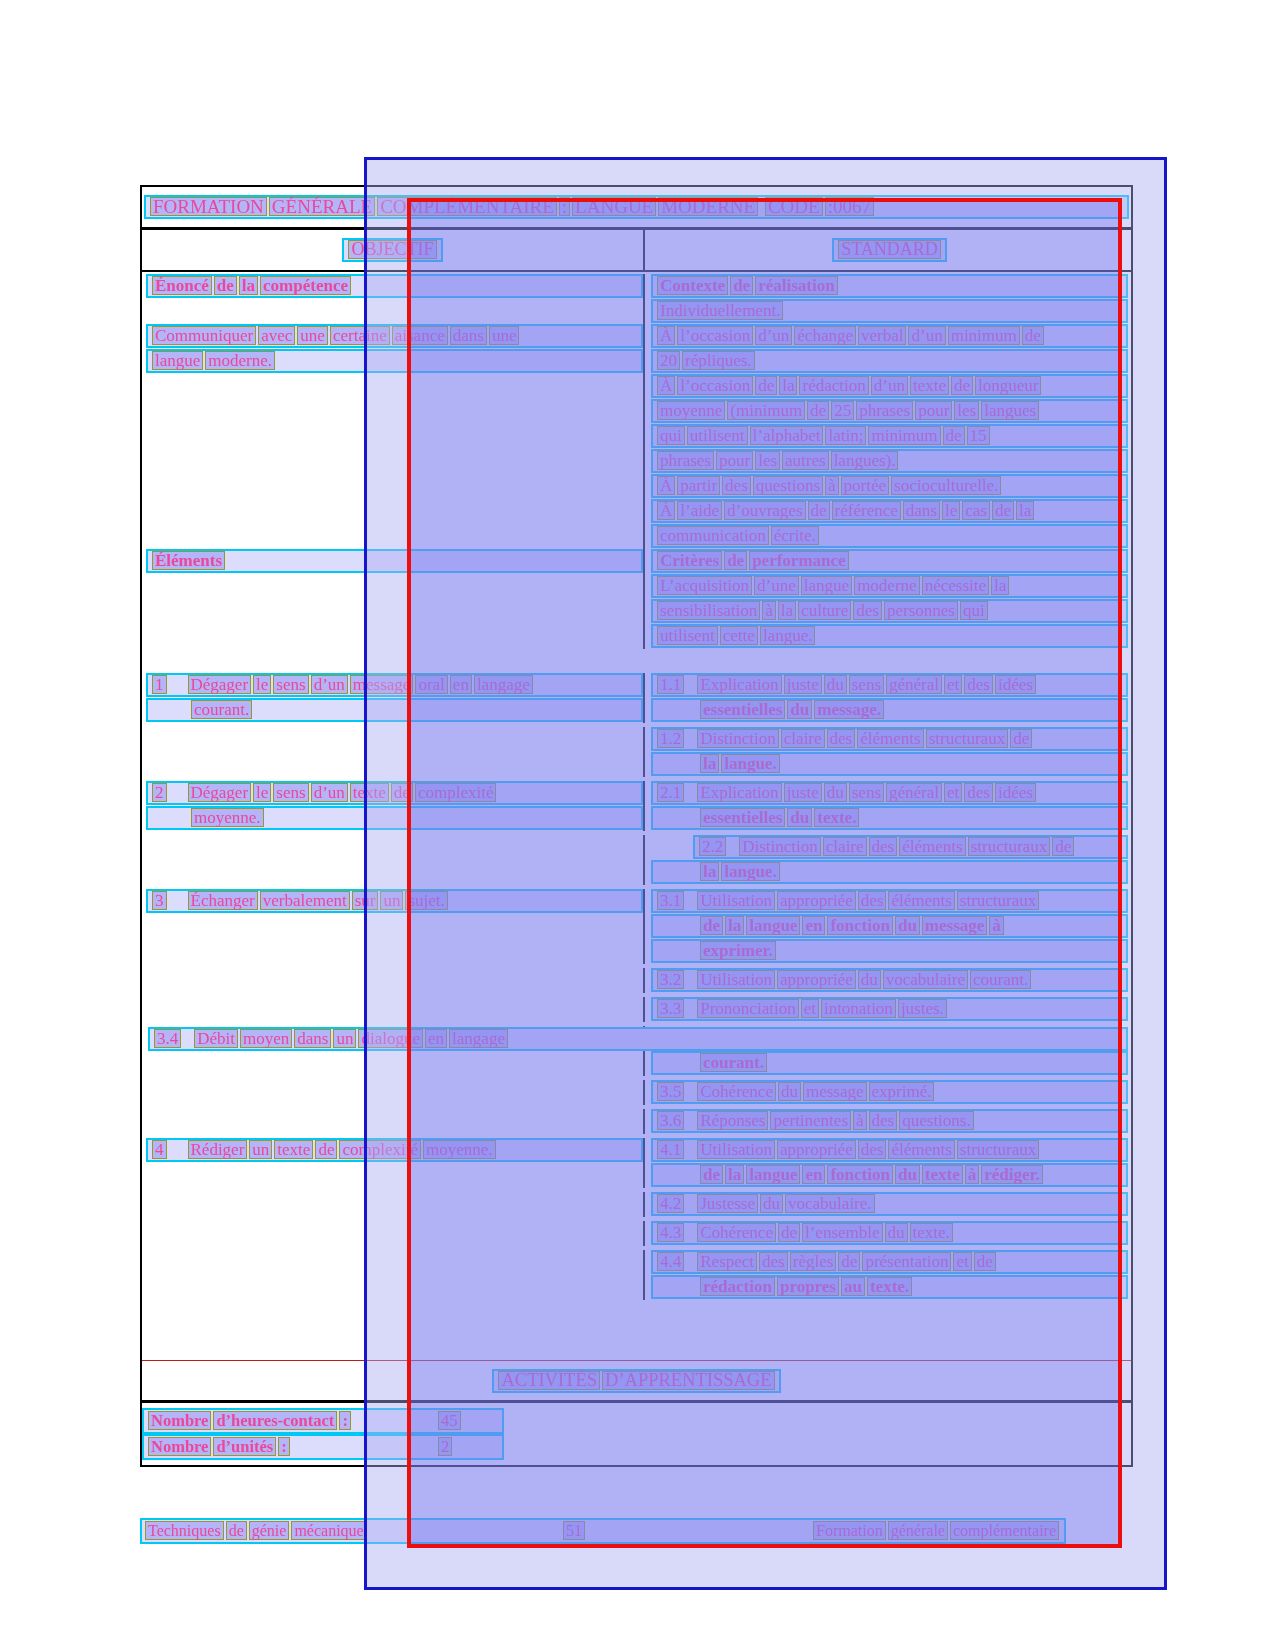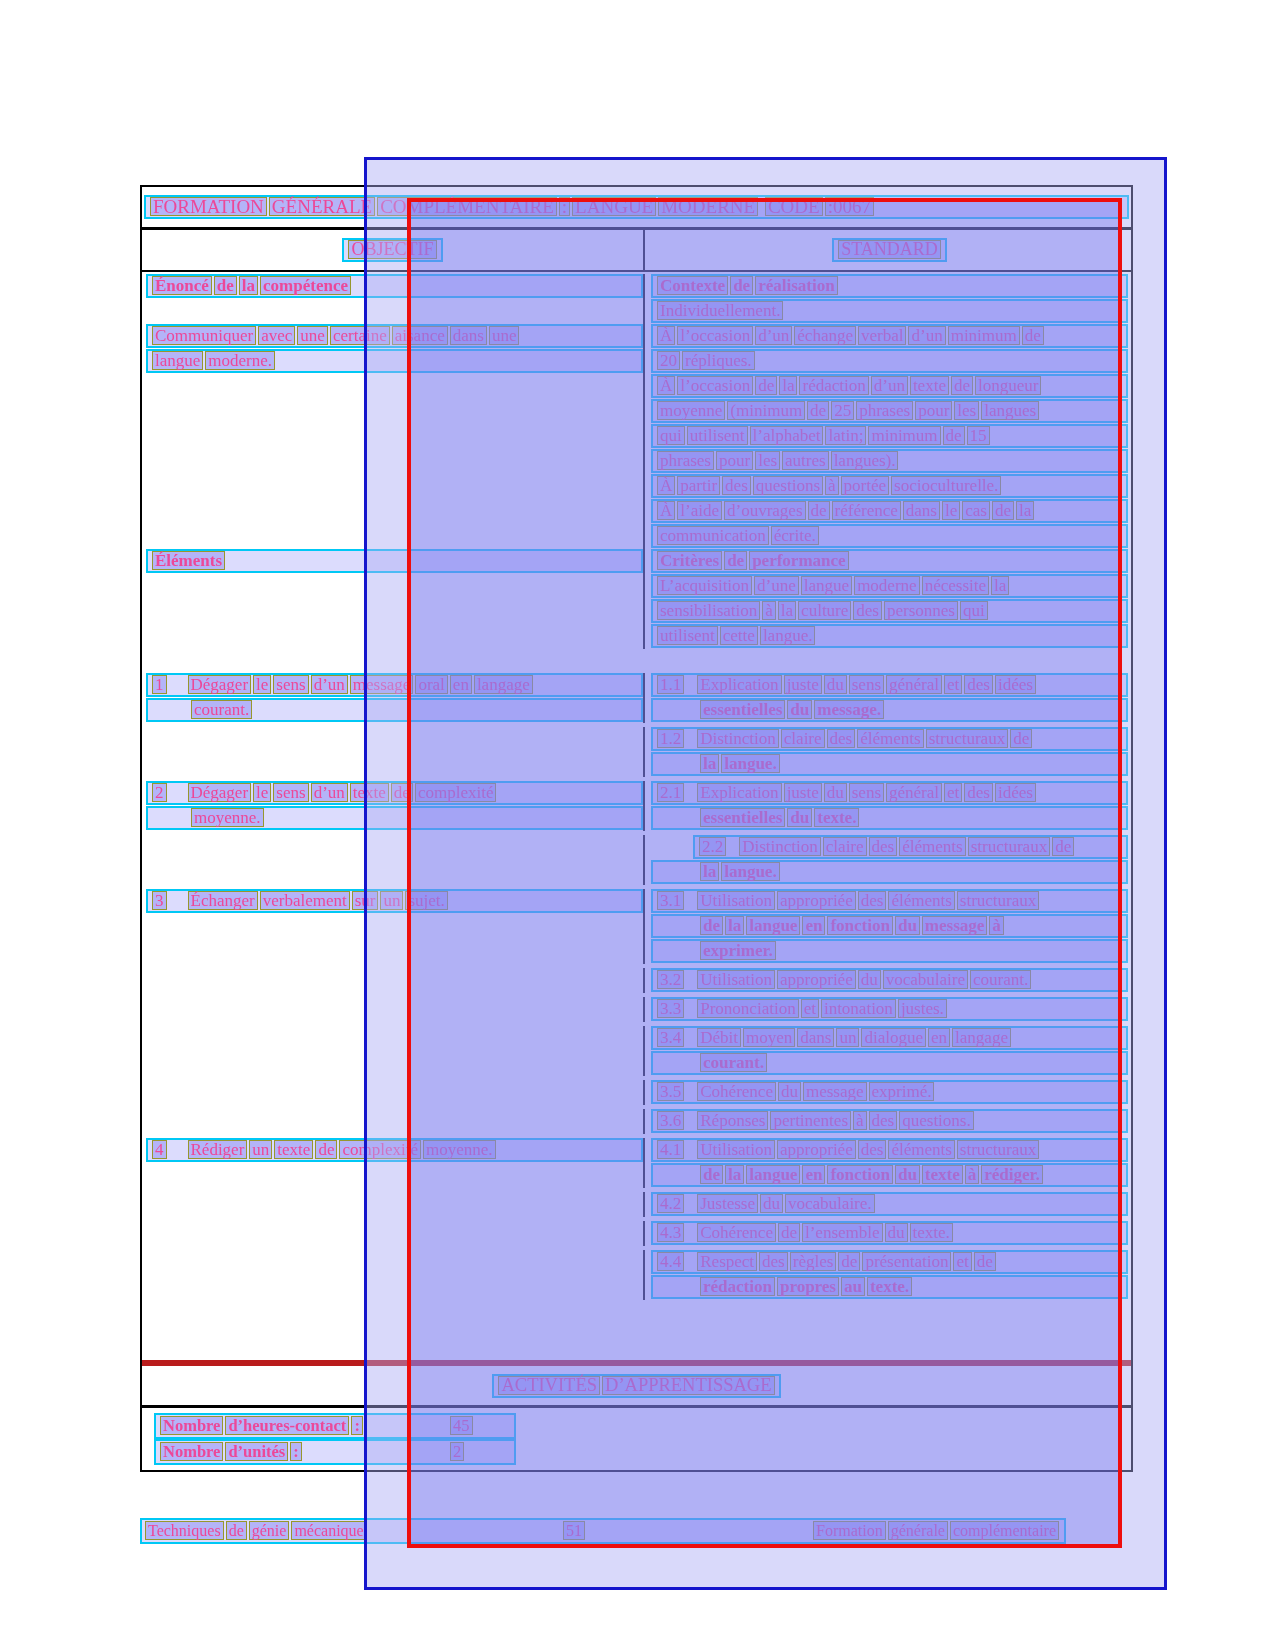--- a/index.html
+++ b/index.html
@@ -11,40 +11,40 @@
   .hdr-row{height:43px;box-sizing:border-box;border-bottom:3px solid #000;
            display:flex;align-items:center;font-size:19px;}
   .hline{flex:1;display:flex;justify-content:space-between;align-items:center;
          margin:2px 2px;padding:1px 52px 1px 4px;}
   .col-row{height:42px;box-sizing:border-box;border-bottom:2px solid #000;display:flex;
            font-size:18px;}
   .cl{width:503px;box-sizing:border-box;border-right:2px solid #000;padding-left:4px;}
   .cr{flex:1;box-sizing:border-box;padding:0 3px 0 6px;}
   .cc{display:flex;align-items:center;justify-content:center;}
   .cc.cl{padding-left:0;}
-  .body{box-sizing:border-box;border-bottom:6px solid #b91c1c;padding:2px 0 60px 0;font-size:17px;}
+  .body{box-sizing:border-box;border-bottom:1px solid #b91c1c;padding:2px 0 60px 0;font-size:17px;}
   .row{display:flex;height:25px;}
   .row .cl{height:100%;}
   .row .cr{height:100%;}
   
   .line{display:block;box-sizing:border-box;height:24px;line-height:19px;
         border:2px solid #00c8f5;background:rgba(145,145,248,0.32);
         padding:0 3px;white-space:nowrap;overflow:visible;}
   .line.fit{display:inline-block;width:auto;min-width:0;}
   .word{display:inline-block;box-sizing:border-box;border:1px solid #97972d;
         background:rgba(90,90,238,0.30);padding:0 2px;margin:0 1px;line-height:17px;}
   .num{min-width:14px;margin-right:20px;text-align:left;}
   .cr .num{min-width:27px;margin-right:12px;}
   .hang-l{padding-left:42px;}
   .hang-r{padding-left:46px;font-weight:bold;}
   .b{font-weight:bold;}
   
   .act-row{height:42px;box-sizing:border-box;border-bottom:3px solid #000;
            display:flex;align-items:center;justify-content:center;font-size:18.5px;}
-  .tot-sec{padding:5px 12px;font-size:16.5px;}
+  .tot-sec{padding:5px 0;font-size:16.5px;}
   .tot-line{position:relative;width:362px;height:26px;line-height:21px;margin:0;}
   .tot-line .lab{font-weight:bold;}
   .tot-line .val{position:absolute;left:293px;top:1px;}
   
   .footer{position:absolute;left:140px;top:1518px;width:926px;height:26px;font-size:16px;}
   .footer .f1{position:absolute;left:2px;top:1px;}
   .footer .f2{position:absolute;left:420px;top:1px;}
   .footer .f3{position:absolute;right:4px;top:1px;}
   
   .blue-rect{position:absolute;left:364px;top:157px;width:803px;height:1433px;
@@ -257,21 +257,21 @@
           <div class="cr">
             <div class="line"><span class="word num">3.2</span><span class="word">Utilisation</span><span class="word">appropriée</span><span class="word">du</span><span class="word">vocabulaire</span><span class="word">courant.</span></div>
           </div>
         </div>
         <div class="row" style="margin-top: 4px;">
           <div class="cl"></div>
           <div class="cr">
             <div class="line"><span class="word num">3.3</span><span class="word">Prononciation</span><span class="word">et</span><span class="word">intonation</span><span class="word">justes.</span></div>
           </div>
         </div>
-        <div class="row" style="margin-top: 4px;">
+        <div class="row" style="margin-top: 4px; flex-direction: column;">
           <div class="cl"></div>
           <div class="cr">
             <div class="line"><span class="word num">3.4</span><span class="word">Débit</span><span class="word">moyen</span><span class="word">dans</span><span class="word">un</span><span class="word">dialogue</span><span class="word">en</span><span class="word">langage</span></div>
           </div>
         </div>
         <div class="row">
           <div class="cl"></div>
           <div class="cr">
             <div class="line hang-r"><span class="word">courant.</span></div>
           </div>

